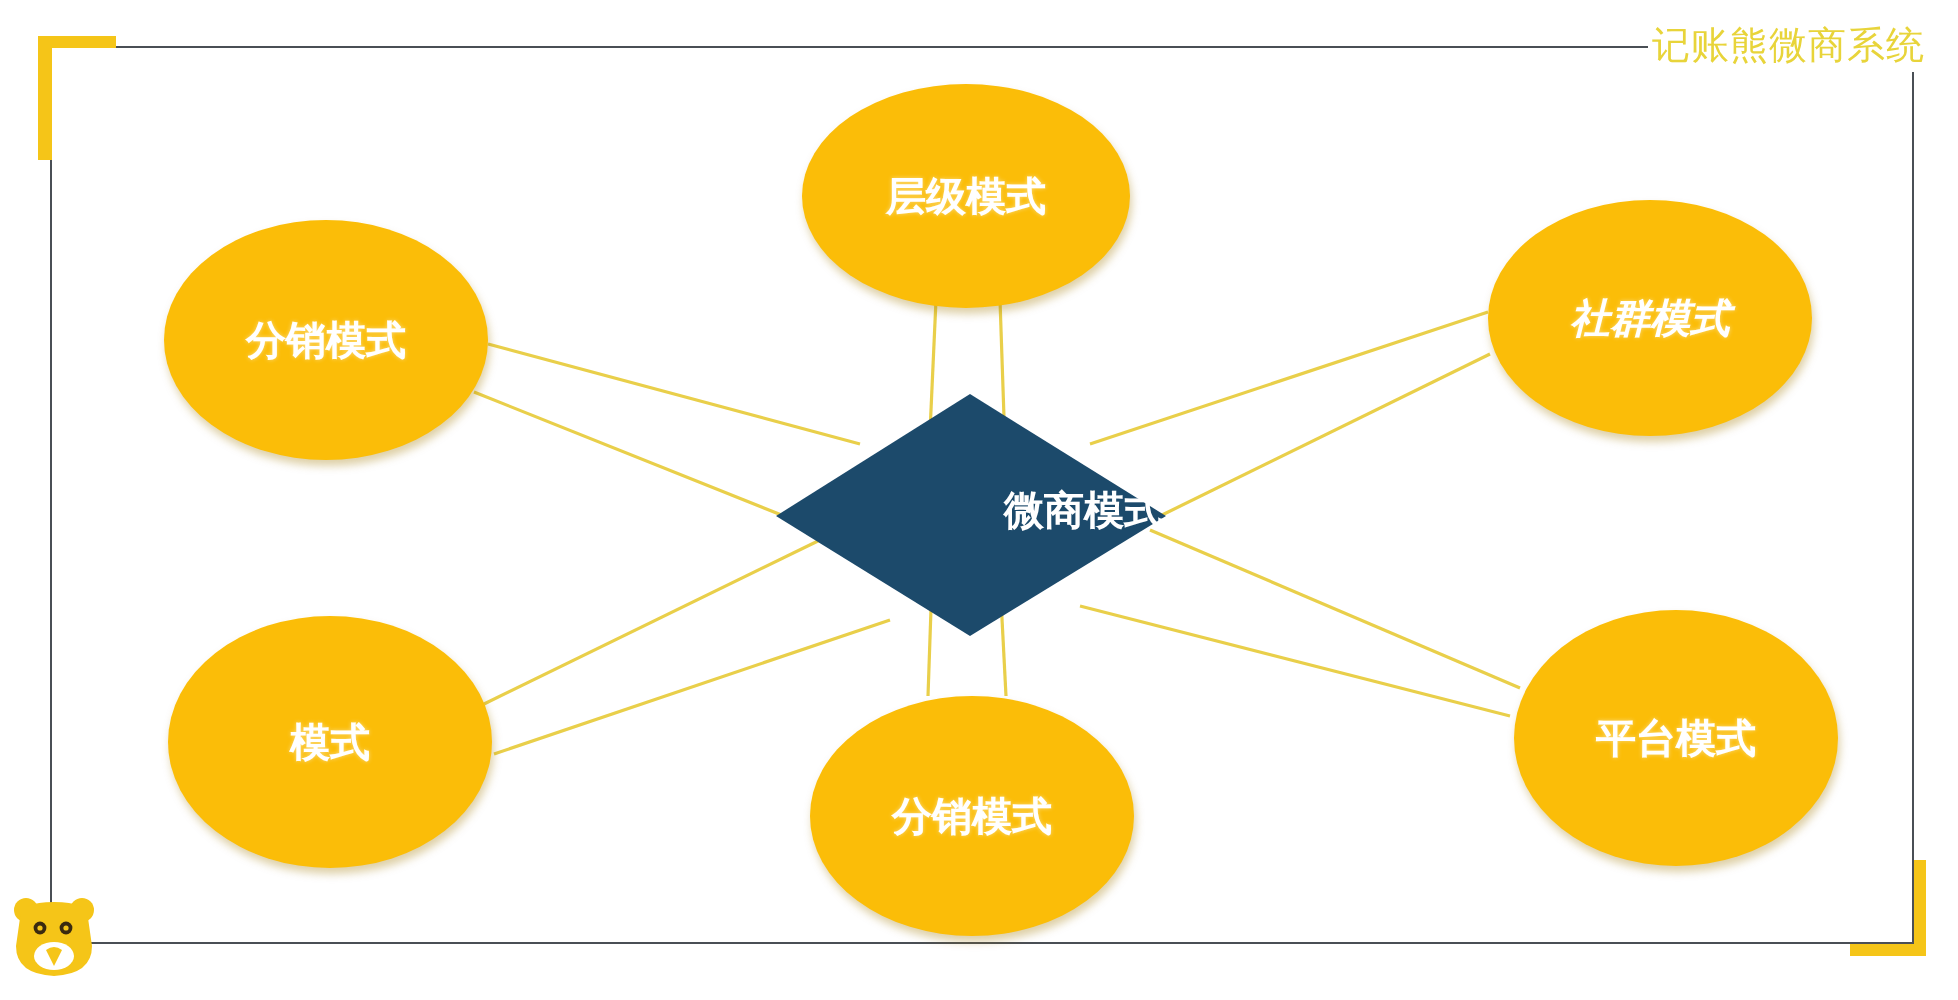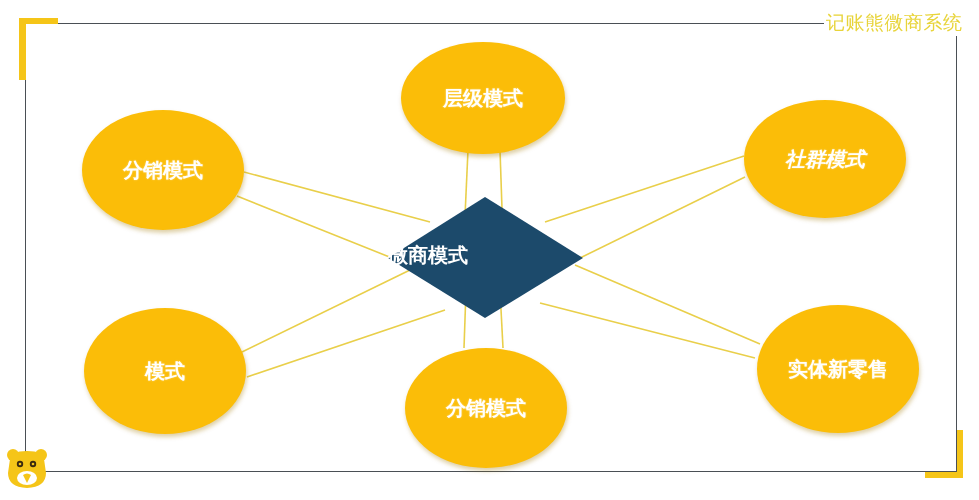--- a/index.html
+++ b/index.html
@@ -12,21 +12,21 @@
   .corner-br-h { position:absolute; left:925px; top:472px; width:38px; height:6px; background:#f5c518; }
   .corner-br-v { position:absolute; left:957px; top:430px; width:6px; height:48px; background:#f5c518; }
   .brand { position:absolute; left:824px; top:10px; font-size:19px; color:#e8d43a; background:#fff;
            padding:0 2px; letter-spacing:0.5px; }
   svg.links { position:absolute; left:0; top:0; }
   .node { position:absolute; border-radius:50%; background:#fbbd08;
           box-shadow:1px 3px 4px rgba(160,120,0,0.35);
           display:flex; align-items:center; justify-content:center; text-align:center;
           color:#fff; font-weight:bold; font-size:20px; line-height:30px;
           text-shadow:0 0 2px rgba(255,240,200,0.6); }
-  .center-label { position:absolute; left:388px; top:240px; width:194px; text-align:left;
+  .center-label { position:absolute; left:388px; top:240px; width:194px; text-align:right;
                   color:#fff; font-weight:bold; font-size:20px; line-height:30px; }
   .bear { position:absolute; left:4px; top:445px; width:46px; height:46px; }
 </style>
 </head>
 <body>
 
 <div class="frame"></div>
 <div class="corner-tl-h"></div>
 <div class="corner-tl-v"></div>
 <div class="corner-br-h"></div>
@@ -74,21 +74,21 @@
 
 <div class="node" style="left:84px;top:308px;width:162px;height:126px;flex-direction:column;">
   <span>模式</span>
 </div>
 
 <div class="node" style="left:405px;top:348px;width:162px;height:120px;">
   <span>分销模式</span>
 </div>
 
 <div class="node" style="left:757px;top:305px;width:162px;height:128px;">
-  <span>实体新零售</span>
+  <span>平台模式</span>
 </div>
 
 <svg class="bear" viewBox="0 0 46 46">
   <circle cx="9" cy="10" r="6" fill="#f5c518"></circle>
   <circle cx="37" cy="10" r="6" fill="#f5c518"></circle>
   <path d="M6 14 Q6 6 23 6 Q40 6 40 14 L42 28 Q42 42 23 43 Q4 42 4 28 Z" fill="#f5c518"></path>
   <circle cx="16" cy="19" r="3.2" fill="#3a2a10"></circle>
   <circle cx="16" cy="19" r="1.3" fill="#f5c518"></circle>
   <circle cx="29" cy="19" r="3.2" fill="#3a2a10"></circle>
   <circle cx="29" cy="19" r="1.3" fill="#f5c518"></circle>

